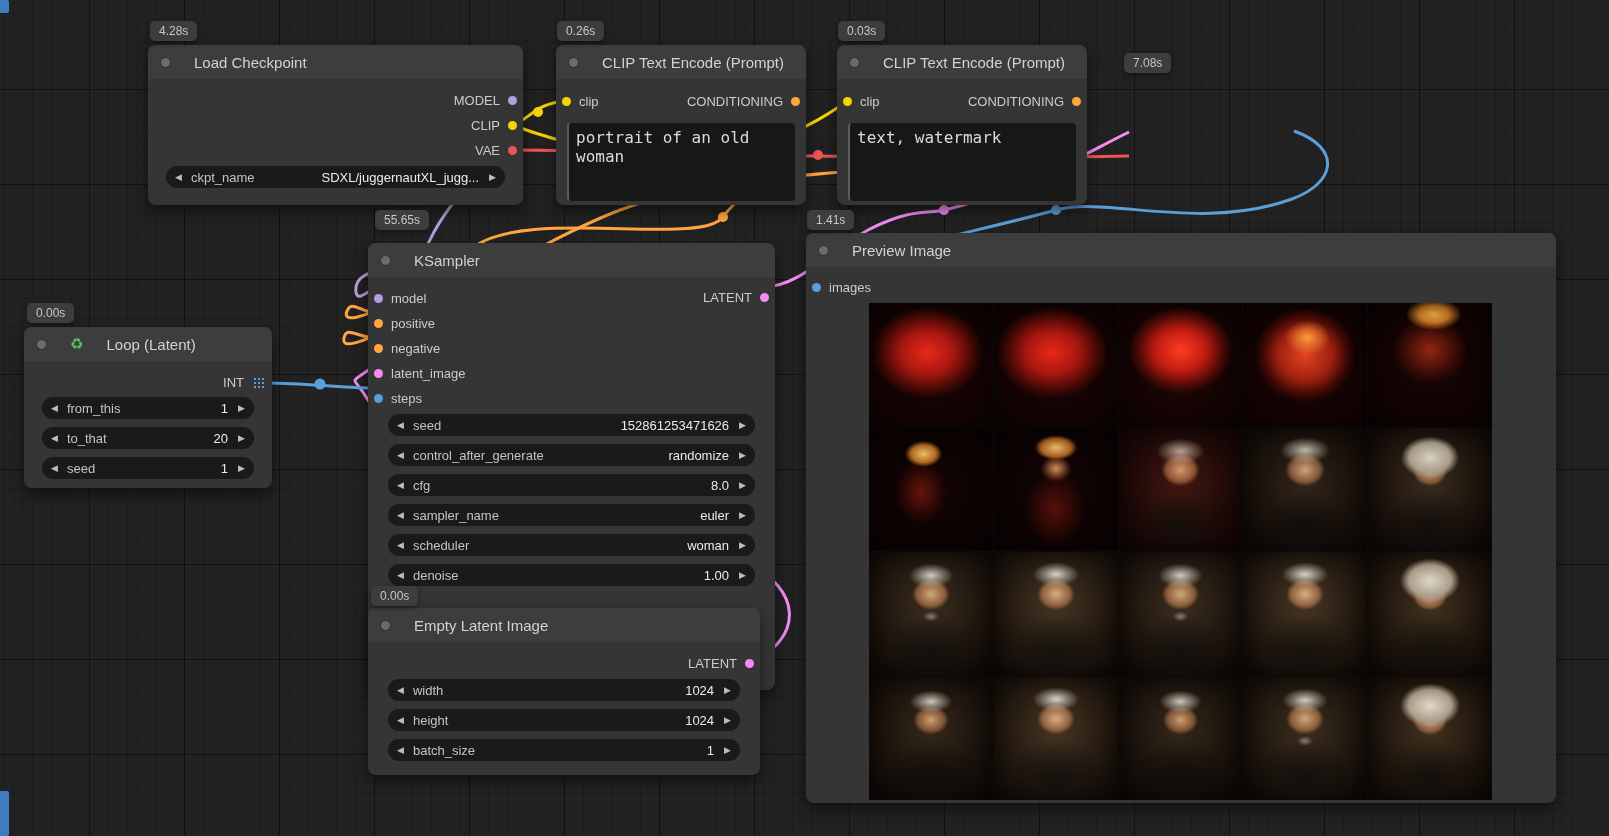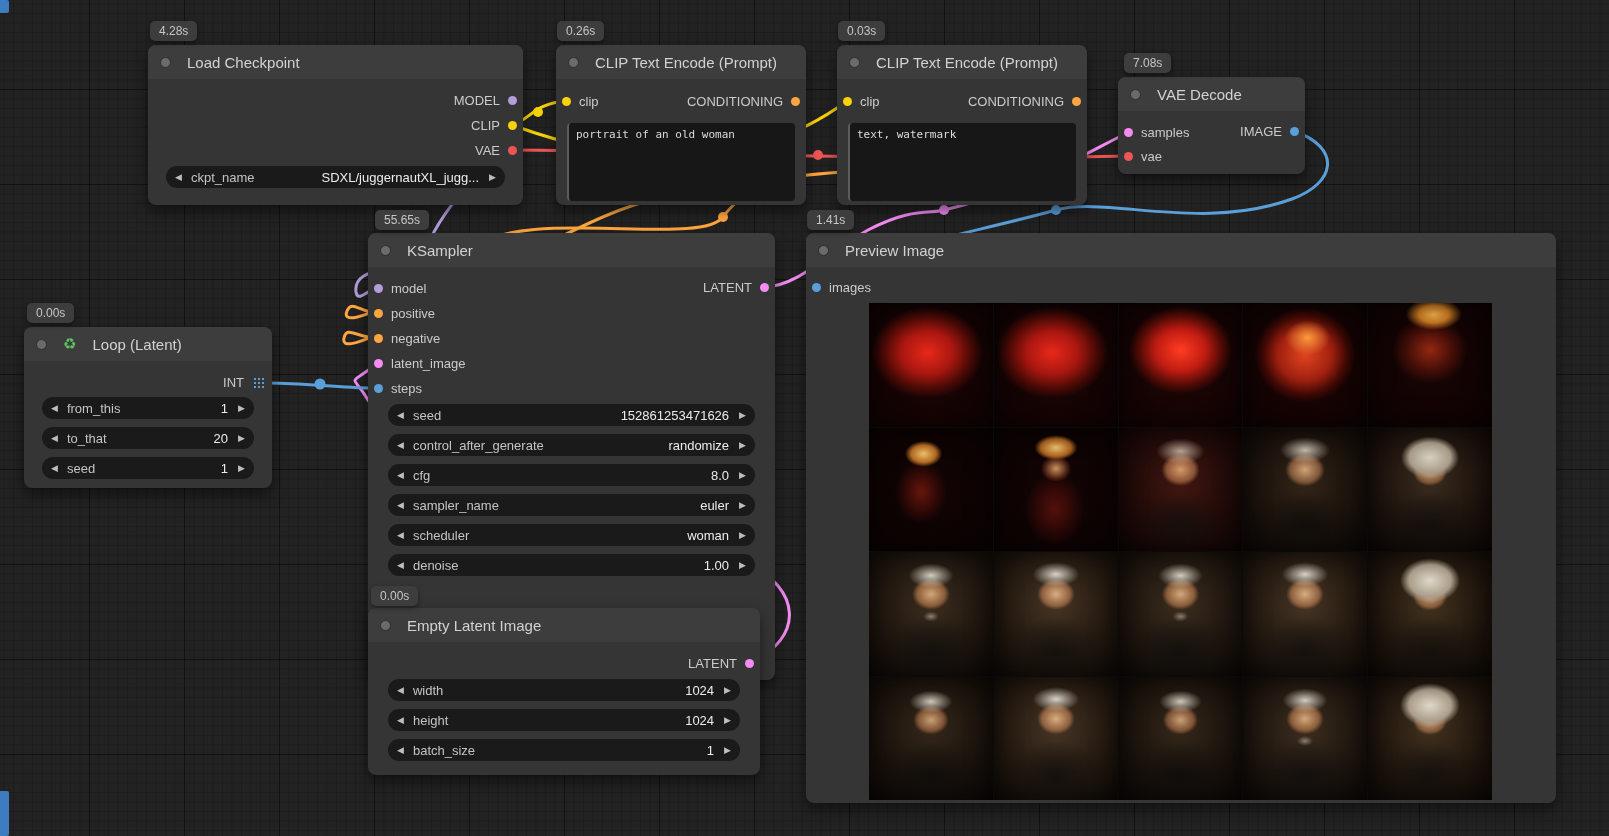--- a/index.html
+++ b/index.html
@@ -20,21 +20,21 @@
 
   #wires { position:absolute; left:0; top:0; z-index:1; }
 
   .node {
     position:absolute; z-index:2;
     background:#353535; border-radius:8px;
     box-shadow:0 6px 14px rgba(0,0,0,.5);
     color:#c9c9c9;
   }
   .node-title {
-    display:flex; align-items:center; gap:16px;
+    display:flex; align-items:center; gap:23px;
     height:34px; padding:0 12px;
     font-size:15px; color:#d2d2d2;
     background:#3d3d3d; border-radius:8px 8px 0 0;
     white-space:nowrap; overflow:hidden;
   }
   .status-dot { width:11px; height:11px; border-radius:50%; background:#6b6b6b; border:1px solid #2d2d2d; flex:none; }
   .recycle { color:#5ec45e; font-size:15px; }
 
   .badge {
     position:absolute; z-index:3;
@@ -57,21 +57,21 @@
     white-space:nowrap; overflow:hidden;
   }
   .warr { font-size:9px; color:#bdbdbd; flex:none; line-height:1; }
   .wlabel { margin-left:9px; color:#c4c4c4; flex:none; }
   .wvalue { flex:1; text-align:right; margin-right:10px; color:#ececec; }
 
   .prompt-box {
     position:absolute; left:11px; top:78px; width:228px; height:78px;
     background:#171717; border-radius:4px; border-left:2px solid #5c5c5c;
     padding:5px 7px;
-    font-family:"DejaVu Sans Mono", monospace; font-size:11px; color:#dcdcdc;
+    font-family:"DejaVu Sans Mono", monospace; font-size:16px; color:#dcdcdc;
     overflow:hidden; white-space:pre-wrap;
   }
 
   .grid-icon {
     width:12px; height:12px; flex:none;
     background-image:radial-gradient(circle, #5b9fd9 1.3px, transparent 1.5px);
     background-size:4px 4px; background-position:1px 1px;
   }
 
   .preview-grid {
@@ -226,40 +226,22 @@
       <span class="dot" style="background-color: rgb(247, 211, 8);"></span>
       <span>clip</span>
     </div>
     <div class="slot out" style="top:48px">
       <span>CONDITIONING</span>
       <span class="dot" style="background-color: rgb(255, 166, 64);"></span>
     </div>
     <div class="prompt-box">text, watermark</div>
   </div>
 
-  <div class="node" style="left:1118px;top:77px;width:187px;height:97px">
-    <div class="node-title">
-      <span class="status-dot"></span>
-      <span>VAE Decode</span>
-    </div>
-    <div class="slot in" style="top:47px">
-      <span class="dot" style="background-color: rgb(244, 140, 244);"></span>
-      <span>samples</span>
-    </div>
-    <div class="slot in" style="top:71px">
-      <span class="dot" style="background-color: rgb(238, 85, 85);"></span>
-      <span>vae</span>
-    </div>
-    <div class="slot out" style="top:46px">
-      <span>IMAGE</span>
-      <span class="dot" style="background-color: rgb(91, 159, 217);"></span>
-    </div>
-  </div>
-
-  <div class="node" style="left:368px;top:233px;width:407px;height:447px">
+
+  <div class="node" style="left:368px;top:243px;width:407px;height:447px">
     <div class="node-title">
       <span class="status-dot"></span>
       <span>KSampler</span>
     </div>
     <div class="slot in" style="top:47px">
       <span class="dot" style="background-color: rgb(179, 157, 219);"></span>
       <span>model</span>
     </div>
     <div class="slot in" style="top:72px">
       <span class="dot" style="background-color: rgb(255, 166, 64);"></span>

